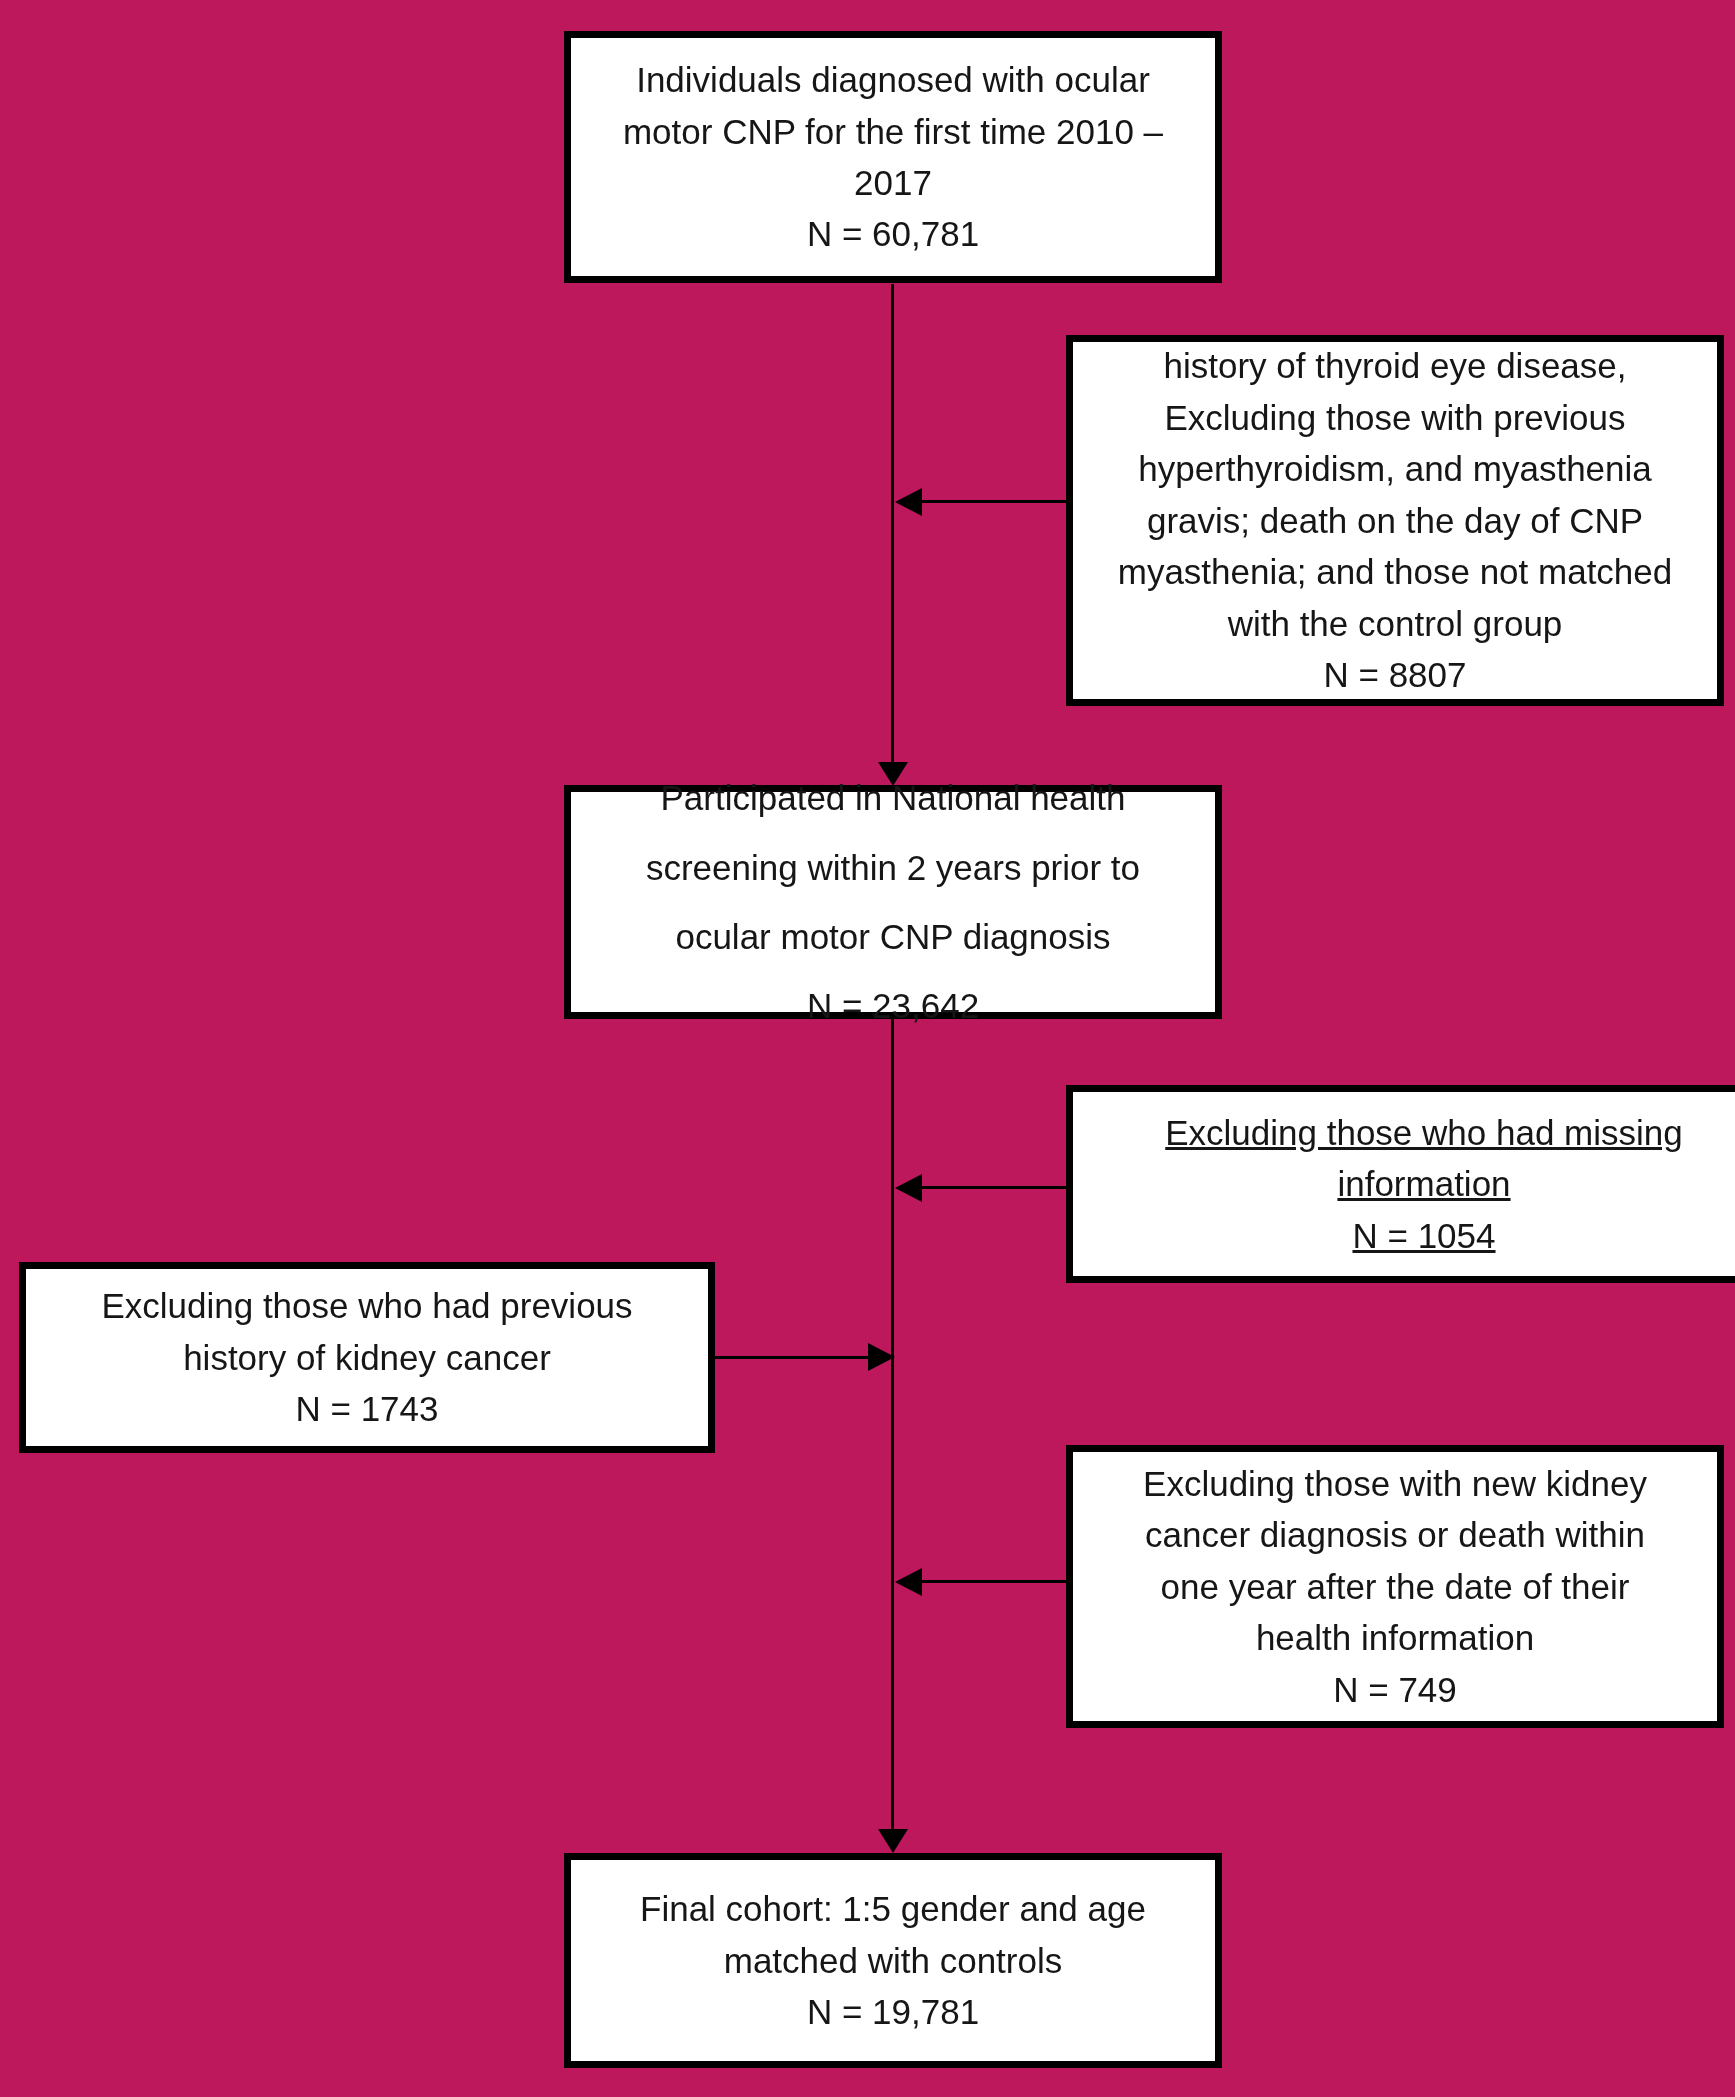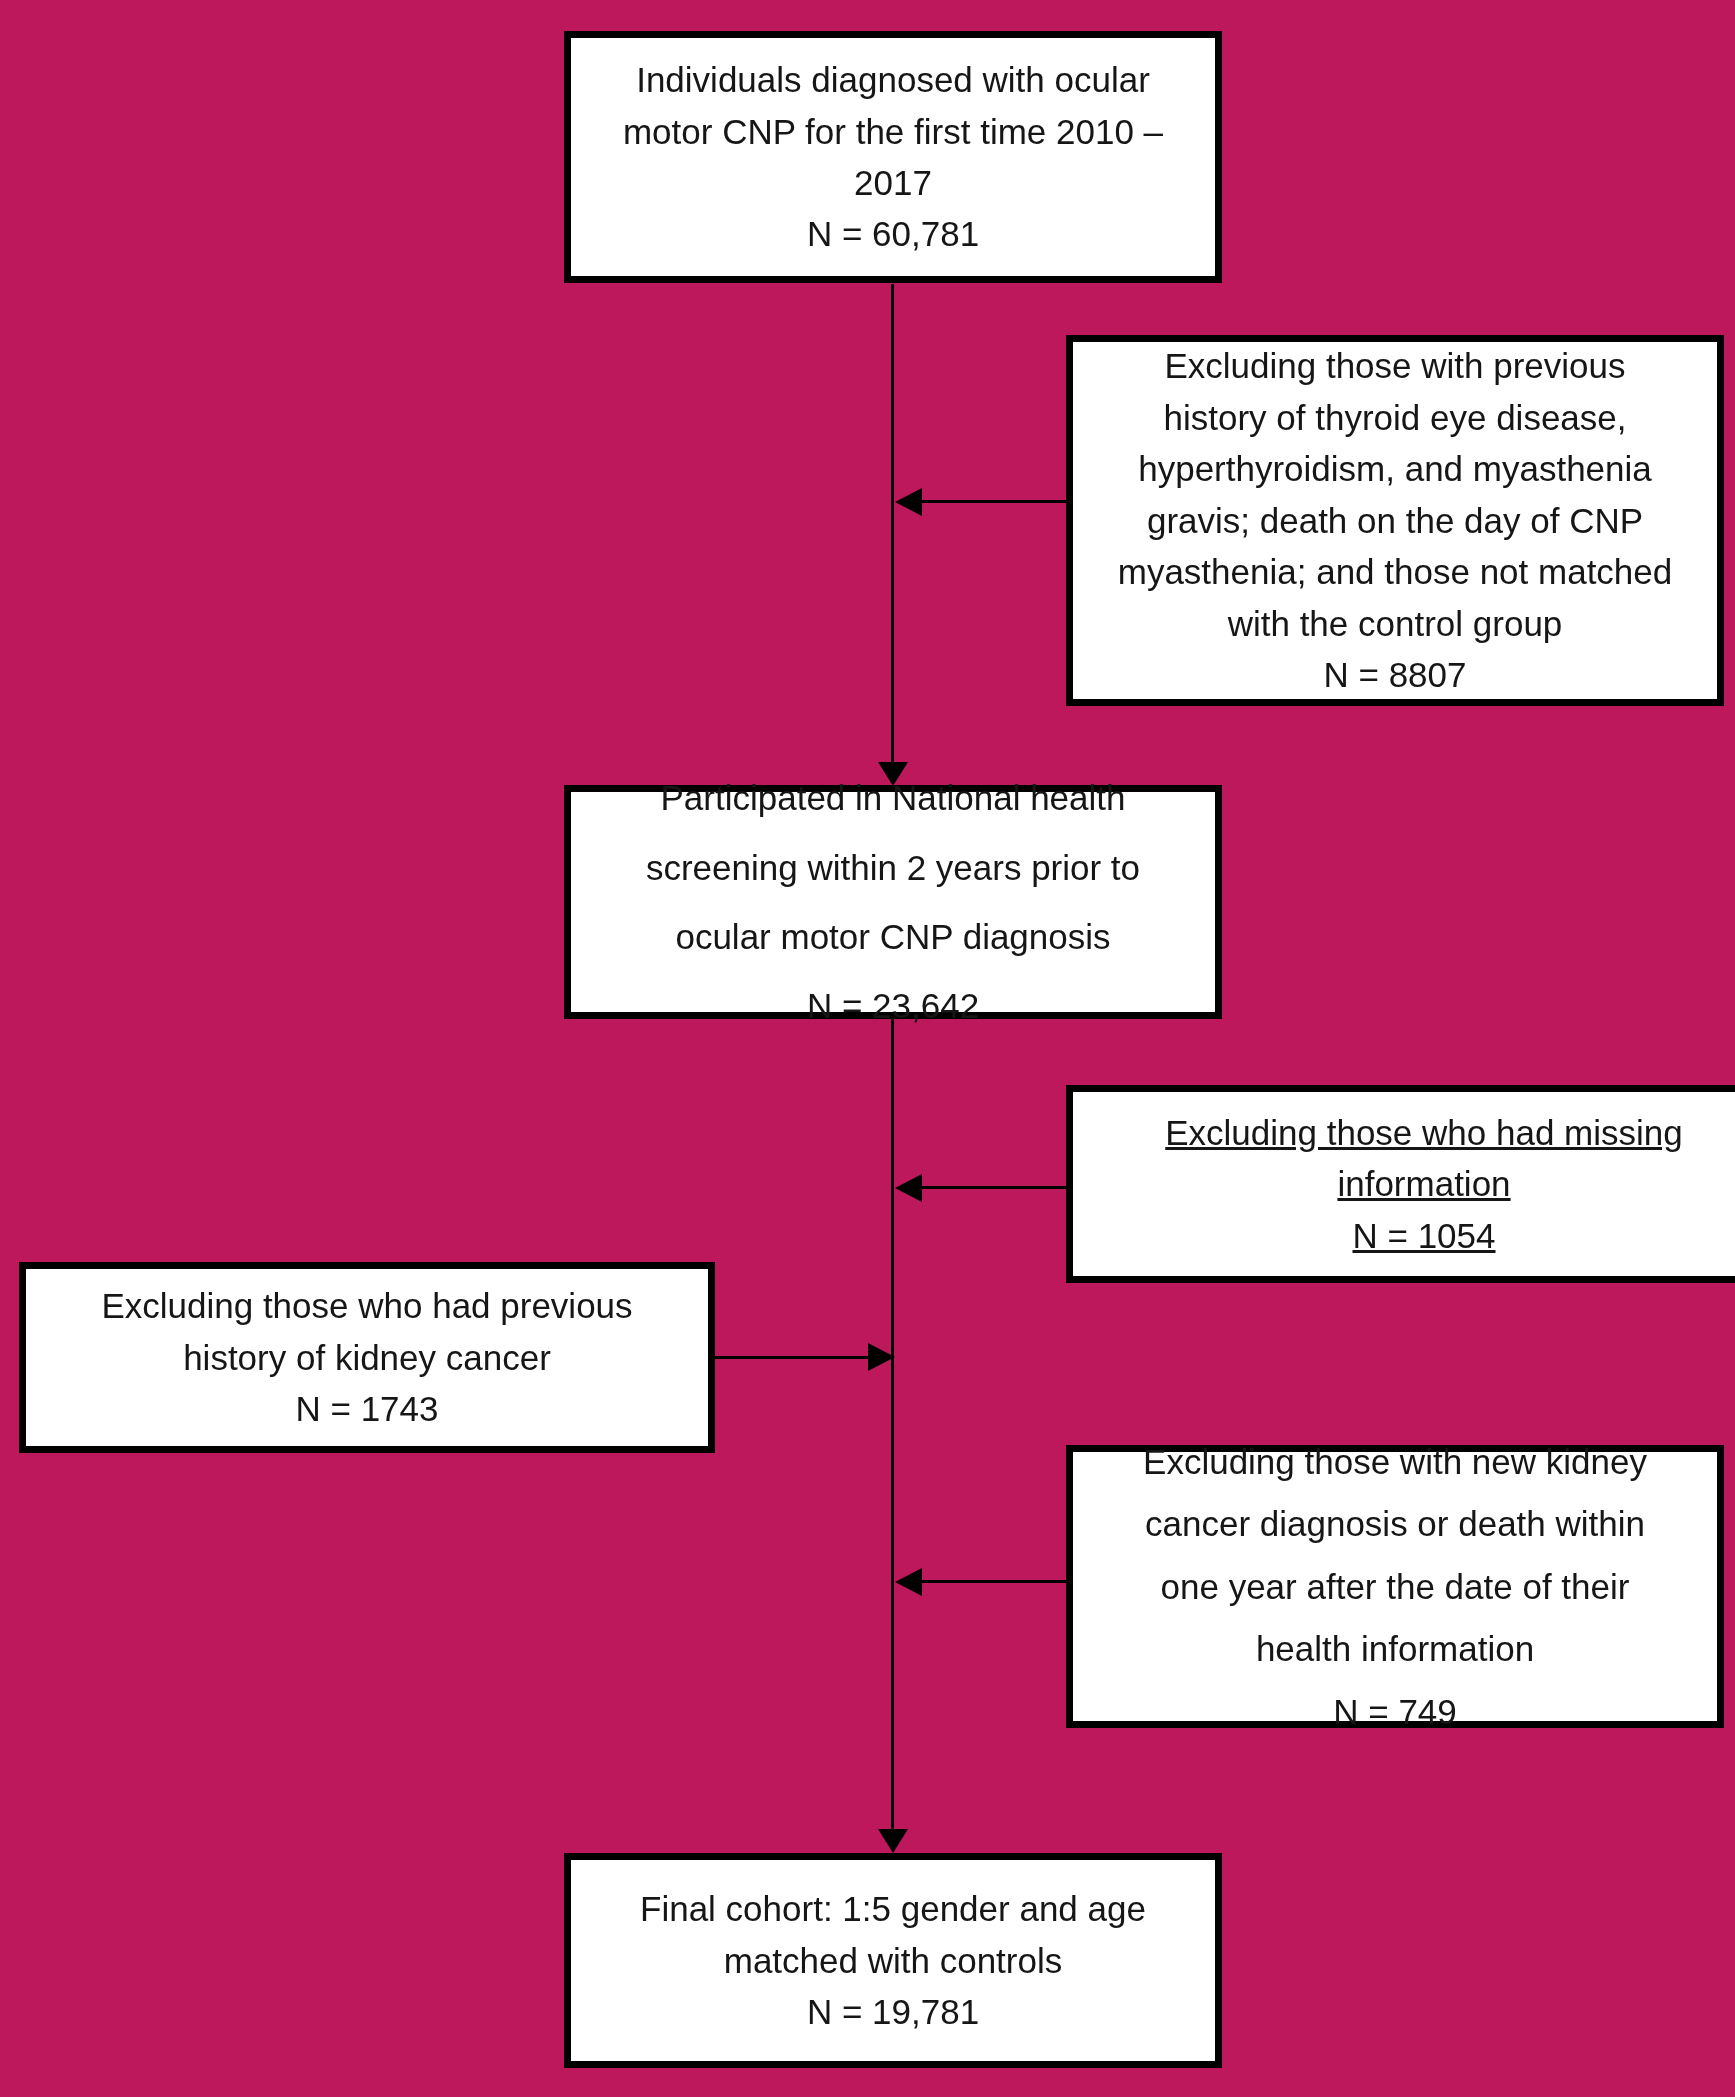--- a/index.html
+++ b/index.html
@@ -31,21 +31,21 @@
   .box .line {
     white-space: nowrap;
   }
   
   #box-initial   { left: 564px;  top: 31px;   width: 658px; height: 252px; }
   #box-screening { left: 564px;  top: 785px; width: 658px; height: 234px; gap: 18px; }
   #box-final     { left: 564px;  top: 1853px; width: 658px; height: 215px; text-align: right; }
   
   #box-excl-thyroid    { left: 1066px; top: 335px;  width: 658px; height: 371px; }
   #box-excl-missing    { left: 1066px; top: 1085px; width: 716px; height: 198px; text-decoration: underline; }
-  #box-excl-new-kidney { left: 1066px; top: 1445px; width: 658px; height: 283px; gap: 11px; }
+  #box-excl-new-kidney { left: 1066px; top: 1445px; width: 658px; height: 283px; }
   
   #box-excl-kidney-history { left: 19px; top: 1262px; width: 696px; height: 191px; }
 
   .vline {
     position: absolute;
     width: 3.4px;
     background: #000000;
   }
   #connector-top    { left: 891px; top: 284px;  height: 479px; }
   #connector-bottom { left: 891px; top: 1019px; height: 811px; }
@@ -108,22 +108,22 @@
   <div class="arrowhead right" id="ah-kidney-history"></div>
 
   <div class="box" id="box-initial">
     <div class="line">Individuals diagnosed with ocular</div>
     <div class="line">motor CNP for the first time 2010 –</div>
     <div class="line">2017</div>
     <div class="line">N = 60,781</div>
   </div>
 
   <div class="box" id="box-excl-thyroid">
+    <div class="line">history of thyroid eye disease,</div>
     <div class="line">Excluding those with previous</div>
-    <div class="line">history of thyroid eye disease,</div>
     <div class="line">hyperthyroidism, and myasthenia</div>
     <div class="line">gravis; death on the day of CNP</div>
     <div class="line">myasthenia; and those not matched</div>
     <div class="line">with the control group</div>
     <div class="line">N = 8807</div>
   </div>
 
   <div class="box" id="box-screening">
     <div class="line">Participated in National health</div>
     <div class="line">screening within 2 years prior to</div>

